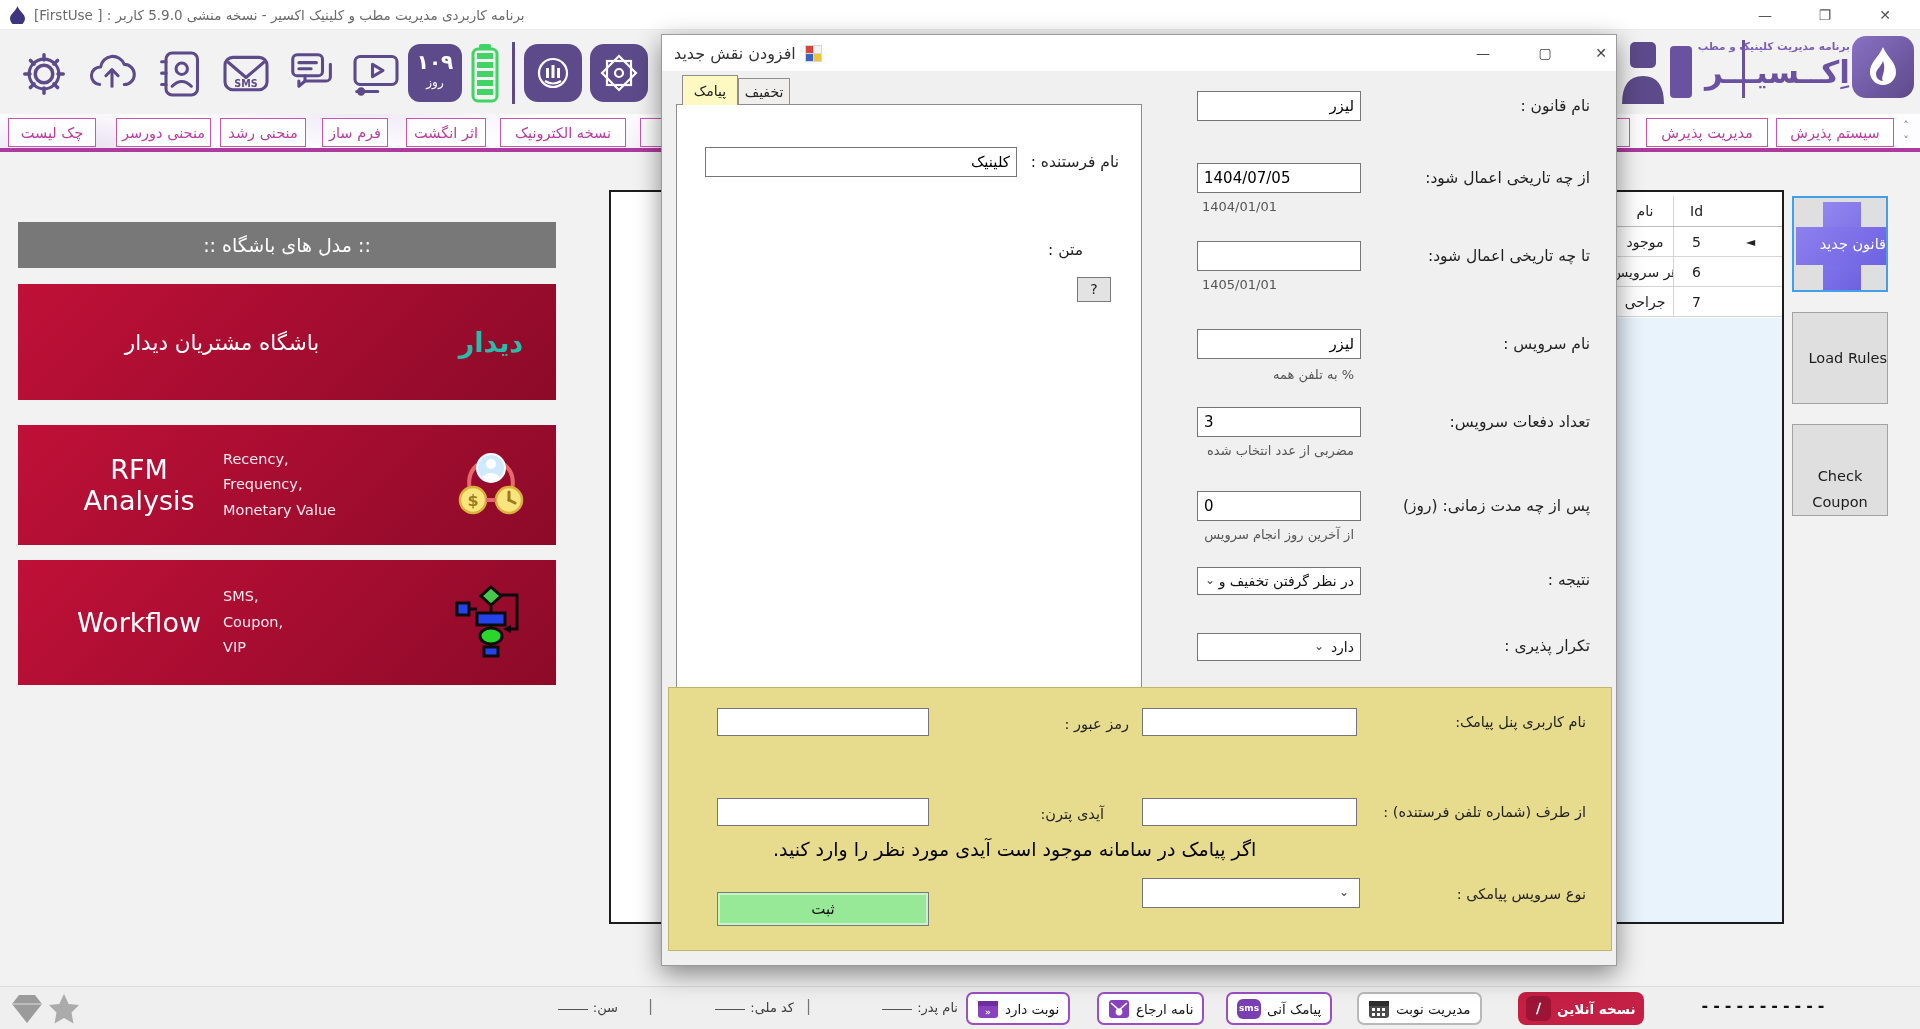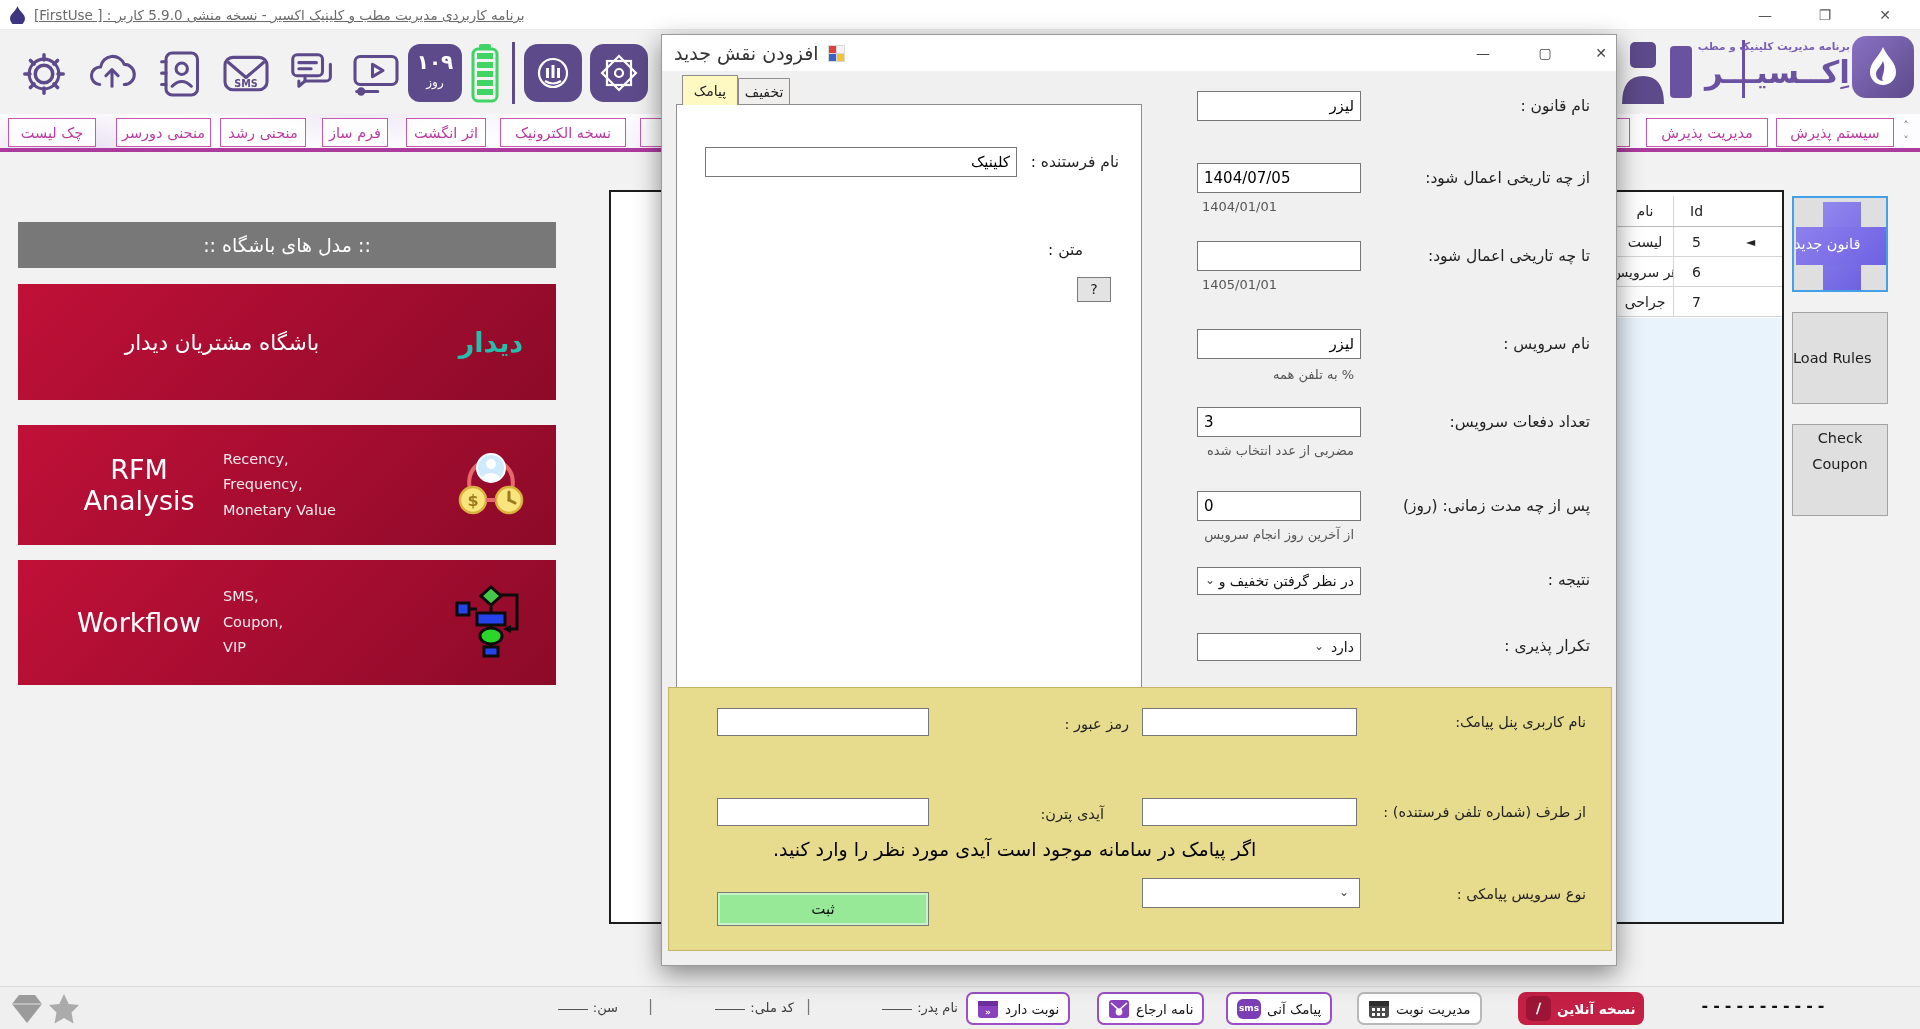--- a/index.html
+++ b/index.html
@@ -3,21 +3,21 @@
 <meta charset="utf-8">
 <style>
   * { margin:0; padding:0; box-sizing:border-box; }
   html,body { width:1920px; height:1029px; overflow:hidden; }
   body { font-family:"DejaVu Sans", sans-serif; background:#f2f2f2; position:relative; }
   .abs { position:absolute; }
   svg { display:block; }
 
   
   .app-titlebar { left:0; top:0; width:1920px; height:30px; background:#fff; border-bottom:1px solid #ececec; z-index:3;}
-  .app-title { left:34px; top:0; height:30px; line-height:30px; font-size:13.5px; color:#6a6a6a; direction:rtl;text-decoration:underline; }
+  .app-title { left:34px; top:0; height:30px; line-height:30px; font-size:13.5px; color:#6a6a6a; direction:rtl; }
   .wc { top:0; width:46px; height:30px; line-height:30px; text-align:center; color:#555; font-size:14px; cursor:default;}
 
   
   .tool-ic { top:46px; width:56px; height:56px; }
   .badge-days { left:408px; top:44px; width:54px; height:58px; background:#5d4a8a; border-radius:12px; color:#fff; text-align:center; }
   .badge-days .n { font-size:20px; font-weight:bold; margin-top:6px; }
   .badge-days .u { font-size:12px; margin-top:1px; }
   .vdiv { left:512px; top:42px; width:3px; height:62px; background:#5d4a8a; }
   .appic { top:44px; width:58px; height:58px; background:#5d4a8a; border-radius:14px; display:flex; align-items:center; justify-content:center; }
 
@@ -54,32 +54,32 @@
   
   .big-panel { left:609px; top:190px; width:1175px; height:734px; background:#fff; border:2px solid #1c1c1c; }
   .rtable { left:1616px; top:196px; width:166px; background:#fff; font-size:14px; color:#222; }
   .rrow { display:flex; height:30px; border-bottom:1px solid #d4d4d4; }
   .rrow.head { height:31px; border-bottom:1px solid #bbb; }
   .rcell { border-left:1px solid #d4d4d4; display:flex; align-items:center; justify-content:center; direction:rtl; overflow:hidden; white-space:nowrap; }
   .c-name { width:57px; }
   .c-id { width:46px; }
   .c-sel { width:63px; border-left:none; color:#222; font-size:12px; }
   .blue-area { left:1617px; top:318px; width:165px; height:604px; background:#e8f3fc; }
-  .side-btn { left:1792px; width:96px; background:#dfdfdf; border:1px solid #a3a3a3; color:#1c1c1c; font-size:14.5px; display:flex; align-items:center; justify-content:flex-start; text-align:center; cursor:default; }
+  .side-btn { left:1792px; width:96px; background:#dfdfdf; border:1px solid #a3a3a3; color:#1c1c1c; font-size:14.5px; display:flex; align-items:center; justify-content:flex-end; text-align:center; cursor:default; }
   .btn-newrule { top:196px; height:96px; border:2px solid #41a0e8; position:absolute; overflow:hidden; }
   .cross-v { position:absolute; left:29px; top:4px; width:38px; height:88px; background:linear-gradient(135deg,#9387ef,#6e61e2); }
   .cross-h { position:absolute; left:2px; top:29px; width:92px; height:38px; background:linear-gradient(135deg,#8d80ee,#6e61e2); }
   .btn-newrule .lbl { position:relative; color:#fff; font-size:14.5px; direction:rtl; }
   .btn-load { top:312px; height:92px; }
   .btn-coupon { top:424px; height:92px; flex-direction:column; line-height:1.8; }
 
   
   .dialog { left:661px; top:34px; width:956px; height:932px; background:#f0f0f0; border:1px solid #9a9a9a; box-shadow:0 8px 24px rgba(0,0,0,.45); z-index:10; }
   .dlg-tb { left:0; top:0; width:100%; height:36px; background:#fff; display:flex; align-items:center; padding-left:12px; gap:9px; }
-  .dlg-title { font-size:19px; color:#333; direction:rtl; }
+  .dlg-title { font-size:16px; color:#333; direction:rtl; }
   .dwc { top:0; width:42px; height:36px; line-height:36px; text-align:center; color:#444; font-size:14px; }
 
   .tabctl { left:14px; top:40px; width:466px; height:614px; }
   .wtab { position:absolute; font-size:14px; color:#222; display:flex; align-items:center; justify-content:center; direction:rtl; }
   .wtab.active { left:6px; top:0; width:56px; height:30px; background:#fef9c3; border:1px solid #8e8e8e; border-bottom:none; z-index:2; }
   .wtab.idle { left:62px; top:3px; width:52px; height:27px; background:#f1efed; border:1px solid #8e8e8e; }
   .tabpage { position:absolute; left:0; top:29px; width:466px; height:585px; background:#fff; border:1px solid #8e8e8e; }
 
   .lbl { position:absolute; font-size:15.5px; color:#1f1f1f; direction:rtl; white-space:nowrap; }
   .tin { position:absolute; height:30px; border:1px solid #767676; background:#fff; font-size:15px; padding:0 6px; font-family:"DejaVu Sans",sans-serif; outline:none; }
@@ -312,21 +312,21 @@
 
 <div class="abs big-panel"></div>
 <div class="abs blue-area"></div>
 <div class="abs rtable">
   <div class="rrow head">
     <div class="rcell c-name">نام</div>
     <div class="rcell c-id">Id</div>
     <div class="rcell c-sel"></div>
   </div>
   <div class="rrow">
-    <div class="rcell c-name">لیست</div>
+    <div class="rcell c-name">موجود</div>
     <div class="rcell c-id">5</div>
     <div class="rcell c-sel">◄</div>
   </div>
   <div class="rrow">
     <div class="rcell c-name">هر سرویس</div>
     <div class="rcell c-id">6</div>
     <div class="rcell c-sel"></div>
   </div>
   <div class="rrow">
     <div class="rcell c-name">جراحی</div>

